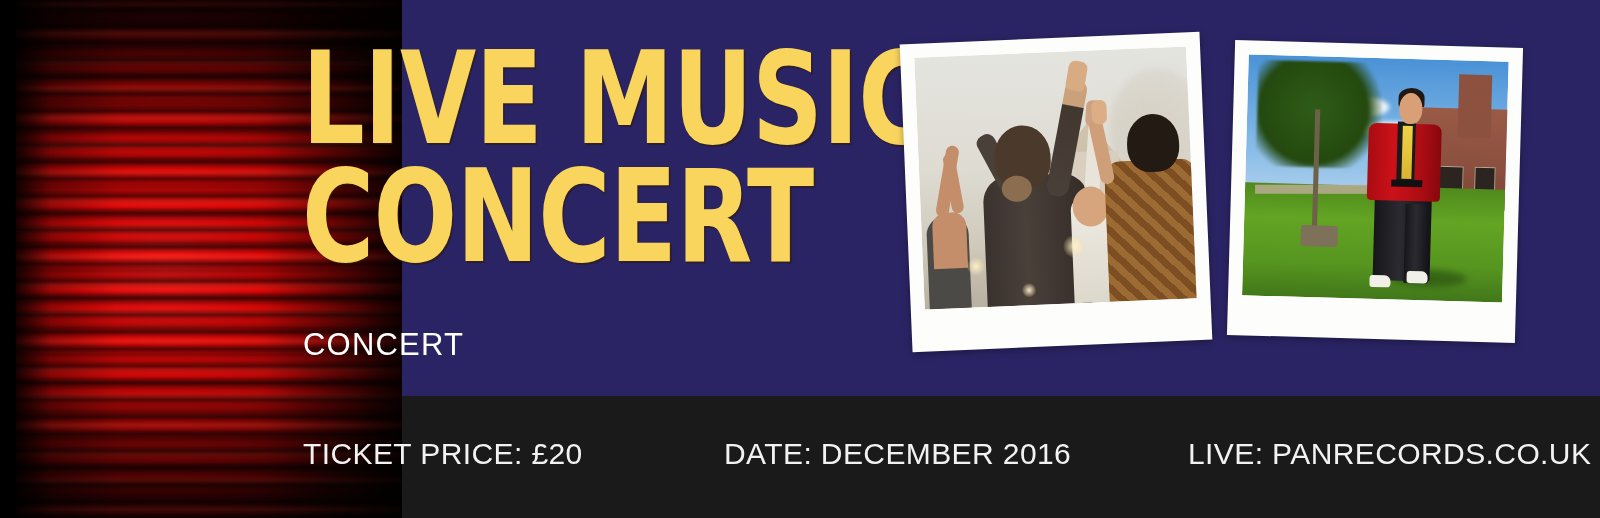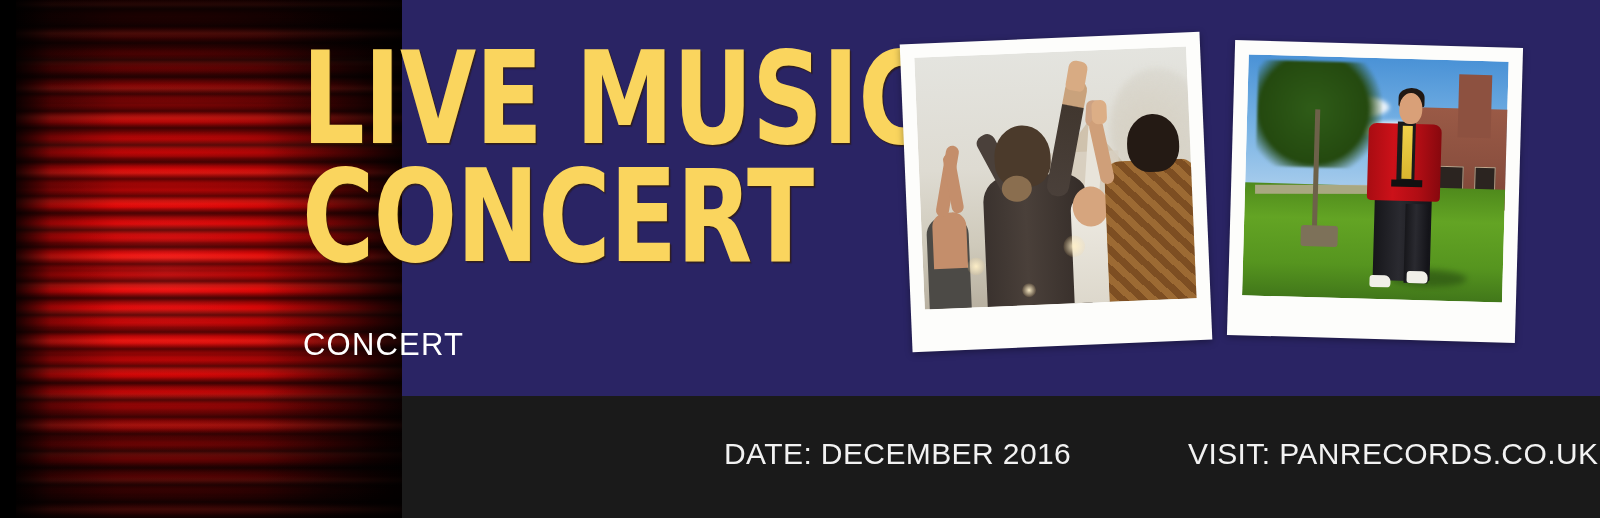--- a/index.html
+++ b/index.html
@@ -375,16 +375,17 @@
       <div class="p-jacket" style="left:47%;top:27%;width:28%;height:32%;"></div>
       <div class="p-shirt" style="left:58%;top:26%;width:7%;height:26%;"></div>
       <div class="p-tie" style="left:60%;top:28%;width:4%;height:22%;"></div>
       <div style="position:absolute;left:56%;top:50%;width:12%;height:3%;background:#111;"></div>
 
       <div class="p-hair" style="left:58%;top:12%;width:10%;height:8%;"></div>
       <div class="p-head" style="left:58.5%;top:14%;width:9%;height:13%;"></div>
     </div>
   </div>
 
+  <div class="footer-item" id="footer-price">TICKET PRICE: £20</div>
   <div class="footer-item" id="footer-date">DATE: DECEMBER 2016</div>
-  <div class="footer-item" id="footer-visit">VISIT: PANRECORDS.CO.UK</div>
+  <div class="footer-item" id="footer-visit">LIVE: PANRECORDS.CO.UK</div>
 
 </div>
 
 </body></html>

